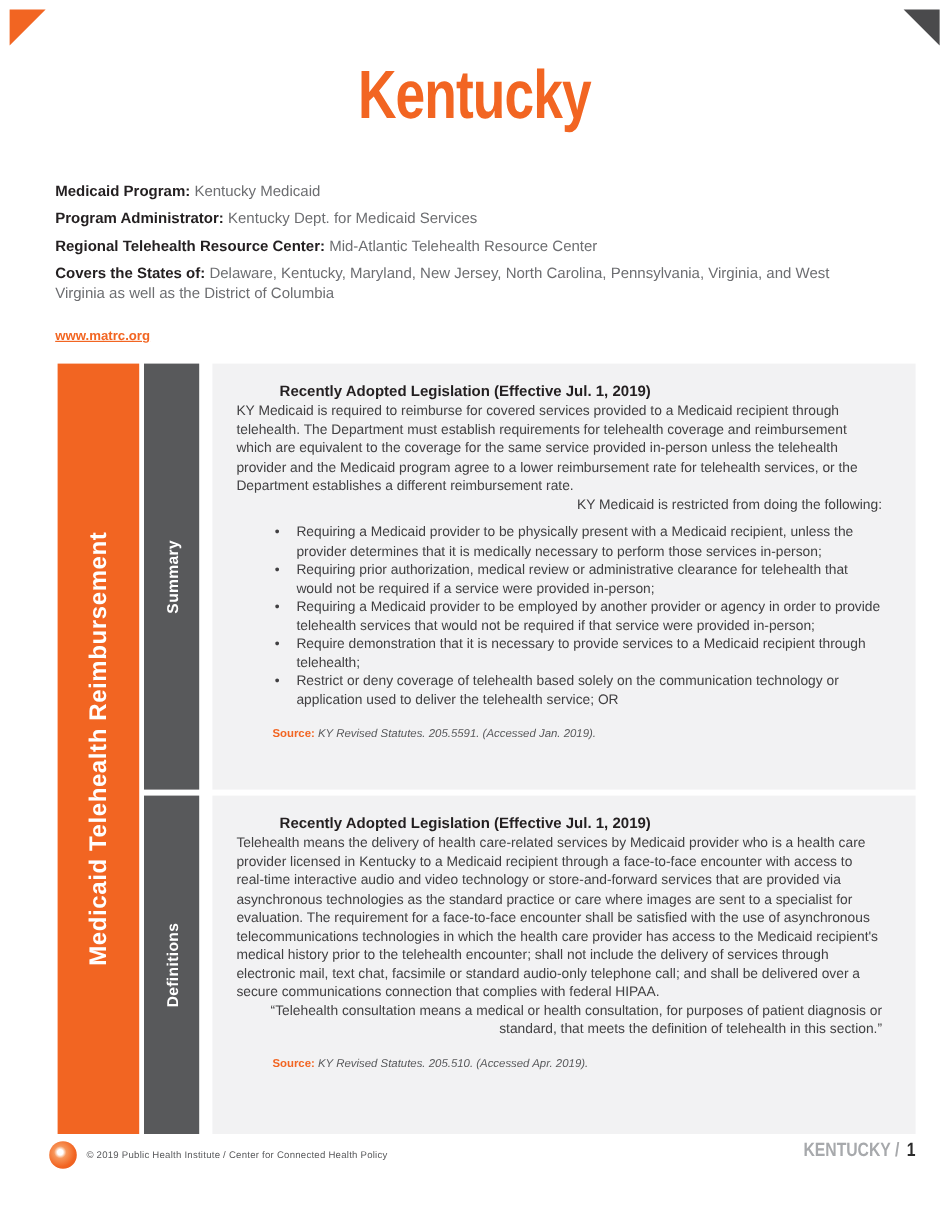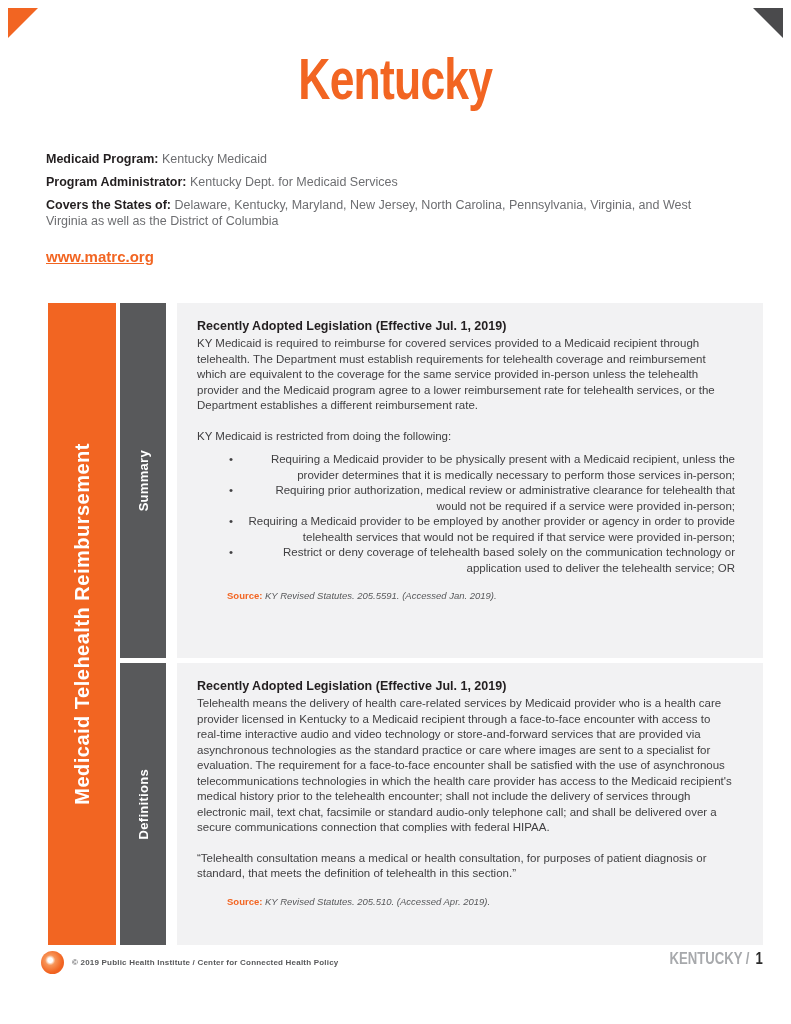--- a/index.html
+++ b/index.html
@@ -21,52 +21,52 @@
   
   .title-wrap{position:absolute;top:46px;left:0;width:100%;text-align:center;}
   .title{display:inline-block;font-size:57px;font-weight:bold;color:var(--accent);
          transform:scaleX(.78);letter-spacing:-1px;white-space:nowrap;}
 
   
   .meta{position:absolute;left:46px;top:151px;width:678px;font-size:12.5px;line-height:16px;}
   .meta-row{margin-bottom:7px;color:#6D6E71;}
   .meta-row .lbl{font-weight:bold;color:var(--heading);}
   .site-link{display:inline-block;margin-top:13px;color:var(--accent);font-weight:bold;
-             text-decoration:underline;font-size:15px;}
+             text-decoration:underline;font-size:11px;}
 
   
   .band{position:absolute;left:0;top:303px;width:791px;height:642px;}
   .cat-bar{position:absolute;left:48px;top:0;width:68px;height:642px;background:var(--accent);
            display:flex;align-items:center;justify-content:center;}
   .vlabel{writing-mode:vertical-rl;transform:rotate(180deg);color:#fff;white-space:nowrap;}
   .cat-bar .vlabel{font-size:20px;font-weight:bold;letter-spacing:.5px;}
   .tab{position:absolute;left:120px;width:46px;background:var(--bar-gray);
        display:flex;align-items:center;justify-content:center;}
   .tab .vlabel{font-size:13px;font-weight:bold;letter-spacing:.3px;}
   .tab-summary{top:0;height:355px;}
   .tab-definitions{top:360px;height:282px;}
   .panel{position:absolute;left:177px;width:586px;background:var(--panel);
          padding:16px 28px 0 20px;}
   .panel-summary{top:0;height:355px;}
   .panel-definitions{top:360px;height:282px;}
 
-  .sec-heading{font-size:12.5px;font-weight:bold;color:var(--heading);margin-bottom:3px;}
+  .sec-heading{font-size:12.5px;font-weight:bold;color:var(--heading);margin-bottom:3px;margin-left:36px;}
   .body-p{font-size:11.5px;line-height:15.5px;color:var(--text);}
-  .gap{margin-top:15px;}
+  .gap{text-align:right;}
   .bullets{list-style:none;margin:8px 0 0 28px;}
-  .bullets li{position:relative;padding-left:22px;font-size:11.5px;line-height:15.5px;color:var(--text);text-align:right;}
+  .bullets li{position:relative;padding-left:22px;font-size:11.5px;line-height:15.5px;color:var(--text);}
   .bullets li::before{content:"\2022";position:absolute;left:4px;top:0;color:var(--text);}
   .source-row{margin:14px 0 0 30px;font-size:9.5px;line-height:12px;}
   .source-lbl{color:var(--accent);font-weight:bold;text-align:center;}
   .source-cite{font-style:italic;color:#58595B;}
 
   
   .footer-logo{position:absolute;left:41px;top:951px;width:23px;height:23px;border-radius:50%;
        background:radial-gradient(circle at 40% 40%, #ffffff 0 12%, #F7965A 26%, var(--accent) 62%, #E5571D 100%);}
-  .footer-copy{position:absolute;left:72px;top:958px;font-size:8px;font-weight:bold;
+  .footer-copy{position:absolute;left:72px;top:958px;font-size:8px;font-weight:normal;
        color:#58595B;letter-spacing:.2px;}
   .footer-page{position:absolute;right:28px;top:950px;font-size:16px;font-weight:bold;
        white-space:nowrap;transform:scaleX(.82);transform-origin:100% 50%;}
   .footer-page .pg-label{color:#A7A9AC;}
   .footer-page .pg-num{color:#2B2B2B;margin-left:3px;}
 </style>
 </head>
 <body>
 
 <div id="page">
@@ -79,20 +79,24 @@
   </div>
 
   <div class="meta">
     <div class="meta-row">
       <span class="lbl">Medicaid Program:</span>
       <span class="val">Kentucky Medicaid</span>
     </div>
     <div class="meta-row">
       <span class="lbl">Program Administrator:</span>
       <span class="val">Kentucky Dept. for Medicaid Services</span>
+    </div>
+    <div class="meta-row">
+      <span class="lbl">Regional Telehealth Resource Center:</span>
+      <span class="val">Mid-Atlantic Telehealth Resource Center</span>
     </div>
     <div class="meta-row">
       <span class="lbl">Covers the States of:</span>
       <span class="val">Delaware, Kentucky, Maryland, New Jersey, North Carolina, Pennsylvania, Virginia, and West Virginia as well as the District of Columbia</span>
     </div>
     <a class="site-link" href="#">www.matrc.org</a>
   </div>
 
   <div class="band">
 
@@ -108,20 +112,21 @@
     </div>
 
     <div class="panel panel-summary">
       <div class="sec-heading">Recently Adopted Legislation (Effective Jul. 1, 2019)</div>
       <p class="body-p">KY Medicaid is required to reimburse for covered services provided to a Medicaid recipient through telehealth. The Department must establish requirements for telehealth coverage and reimbursement which are equivalent to the coverage for the same service provided in-person unless the telehealth provider and the Medicaid program agree to a lower reimbursement rate for telehealth services, or the Department establishes a different reimbursement rate.</p>
       <p class="body-p gap">KY Medicaid is restricted from doing the following:</p>
       <ul class="bullets">
         <li>Requiring a Medicaid provider to be physically present with a Medicaid recipient, unless the provider determines that it is medically necessary to perform those services in-person;</li>
         <li>Requiring prior authorization, medical review or administrative clearance for telehealth that would not be required if a service were provided in-person;</li>
         <li>Requiring a Medicaid provider to be employed by another provider or agency in order to provide telehealth services that would not be required if that service were provided in-person;</li>
+        <li>Require demonstration that it is necessary to provide services to a Medicaid recipient through telehealth;</li>
         <li>Restrict or deny coverage of telehealth based solely on the communication technology or application used to deliver the telehealth service; OR</li>
       </ul>
       <div class="source-row">
         <span class="source-lbl">Source:</span>
         <span class="source-cite">KY Revised Statutes. 205.5591. (Accessed Jan. 2019).</span>
       </div>
     </div>
 
     <div class="panel panel-definitions">
       <div class="sec-heading">Recently Adopted Legislation (Effective Jul. 1, 2019)</div>

